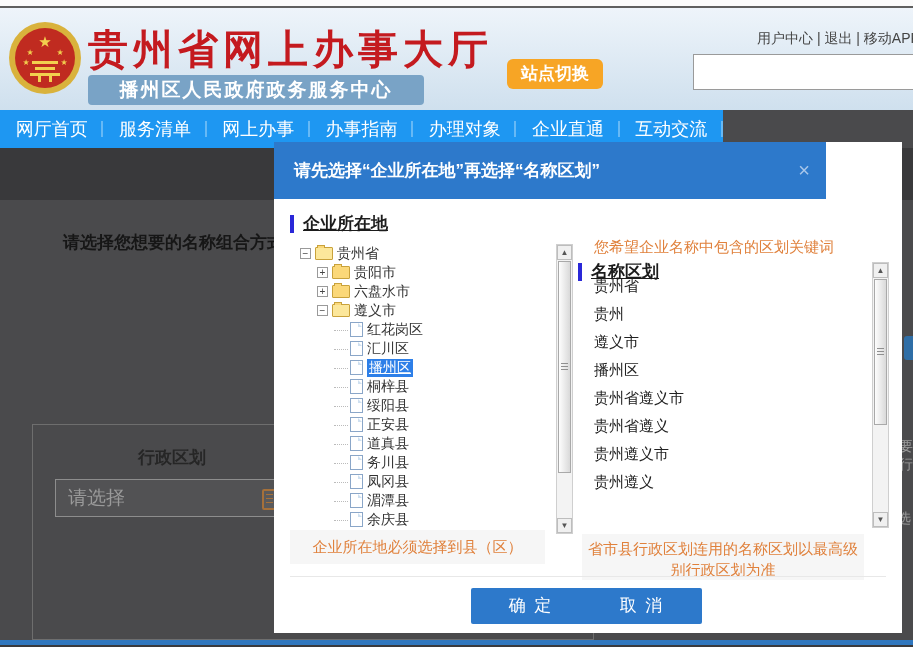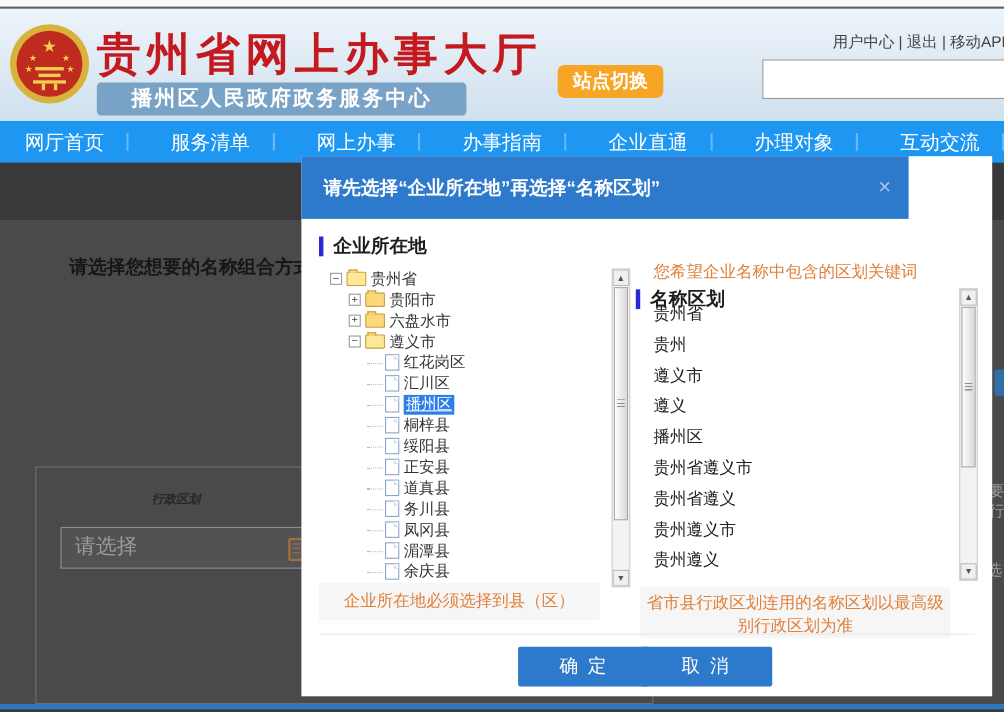--- a/index.html
+++ b/index.html
@@ -16,49 +16,49 @@
   #sub-banner{position:absolute;left:88px;top:67px;width:336px;height:30px;line-height:30px;
               background:#79a3c6;border-radius:4px;color:#fff;font-weight:bold;font-size:19px;
               text-align:center;letter-spacing:2px;}
   #site-switch{position:absolute;left:507px;top:51px;height:30px;line-height:30px;padding:0 14px;
                background:#f7a525;border-radius:6px;color:#fff;font-weight:bold;font-size:17px;cursor:pointer;}
   #user-links{position:absolute;left:757px;top:22px;width:220px;color:#444;font-size:14px;white-space:nowrap;}
   #search-box{position:absolute;left:693px;top:46px;width:240px;height:32px;background:#fff;
               border:1px solid #9a9a9a;}
 
   
-  #navbar{position:absolute;left:0;top:110px;width:913px;height:38px;background:#1e97f2;display:flex;justify-content:space-between;}
+  #navbar{position:absolute;left:0;top:110px;width:723px;height:38px;background:#1e97f2;display:flex;}
   .nav-item{position:relative;width:117px;line-height:38px;text-align:center;color:#fff;font-size:18px;
             white-space:nowrap;overflow:hidden;cursor:pointer;}
   .nav-item::after{content:"";position:absolute;right:0;top:11px;width:2px;height:16px;background:#66b9f6;}
 
   
   #band-dark{position:absolute;left:0;top:148px;width:913px;height:52px;background:#39393b;}
   #bottom-strip{position:absolute;left:0;top:640px;width:913px;height:5px;background:#3077be;}
   #bottom-edge{position:absolute;left:0;top:645px;width:913px;height:2px;background:#3a3a3c;}
   #bg-prompt{position:absolute;left:63px;top:231px;font-size:17px;font-weight:bold;color:#161616;white-space:nowrap;}
   #bg-panel{position:absolute;left:32px;top:424px;width:560px;height:214px;border:1px solid #6e6e6e;}
-  #bg-field-label{position:absolute;left:138px;top:446px;font-size:11px;font-weight:bold;color:#262626;font-style:italic;}
+  #bg-field-label{position:absolute;left:138px;top:446px;font-size:17px;font-weight:bold;color:#262626;}
   #bg-input{position:absolute;left:55px;top:479px;width:224px;height:36px;background:#525254;border:1px solid #8d8d8d;}
   #bg-input-placeholder{position:absolute;left:12px;top:0;line-height:36px;font-size:19px;color:#9a9a9a;}
   #bg-input-icon{position:absolute;left:206px;top:9px;width:14px;height:17px;border:2px solid #a5703a;border-radius:2px;background:#5a5a5c;}
   #bg-input-icon::before{content:"";position:absolute;left:2px;top:3px;width:7px;height:1px;background:#a5703a;box-shadow:0 4px 0 #a5703a,0 8px 0 #a5703a;}
   .edge-frag{position:absolute;color:#9c9c9c;font-size:14px;}
   #edge-blue-frag{position:absolute;left:904px;top:336px;width:9px;height:24px;background:#2f6ea6;border-radius:3px 0 0 3px;}
   #watermark{position:absolute;left:748px;top:586px;display:flex;align-items:center;opacity:.8;}
   #watermark-text{color:#ececec;font-size:23px;letter-spacing:2px;margin-left:6px;
                   text-shadow:0 0 1px #2a2a2a;}
 
   
   #modal{position:absolute;left:274px;top:142px;width:628px;height:491px;background:#fff;}
   #modal-header{position:absolute;left:0;top:0;width:552px;height:57px;background:#2d79cb;}
   #modal-title{position:absolute;left:20px;top:0;line-height:57px;color:#fff;font-size:17px;font-weight:bold;white-space:nowrap;}
   #modal-close{position:absolute;right:16px;top:0;line-height:57px;color:#a9c7ea;font-size:20px;cursor:pointer;}
 
-  .section-title{position:absolute;display:flex;align-items:center;font-size:17px;font-weight:bold;color:#1c1c1c;}
+  .section-title{position:absolute;display:flex;align-items:center;font-size:17px;font-weight:bold;color:#1c1c1c;text-decoration:underline;}
   .section-bar{width:4px;height:18px;background:#2a28d8;margin-right:9px;}
   #left-section-title{left:16px;top:70px;}
   #right-section-title{left:304px;top:70px;margin-top:48px;}
 
   
   #tree{position:absolute;left:20px;top:102px;width:260px;height:290px;overflow:hidden;}
   .tree-row{display:flex;align-items:center;height:19px;font-size:14px;color:#333;white-space:nowrap;cursor:pointer;}
   .exp{flex:none;width:11px;height:11px;border:1px solid #9a9a9a;background:#fff;font-size:10px;line-height:9px;
        text-align:center;color:#444;margin-right:3px;box-sizing:border-box;}
   .spc{flex:none;width:14px;height:1px;border-bottom:1px dotted #bbb;margin-right:0;}
@@ -128,22 +128,22 @@
     <div id="sub-banner">播州区人民政府政务服务中心</div>
     <div id="user-links">用户中心  |  退出  |  移动APP</div>
     <input id="search-box" value="" style="">
   </div>
 
   <div id="navbar">
       <div class="nav-item">网厅首页</div>
       <div class="nav-item">服务清单</div>
       <div class="nav-item">网上办事</div>
       <div class="nav-item">办事指南</div>
+      <div class="nav-item">办理对象</div>
       <div class="nav-item">企业直通</div>
-      <div class="nav-item">办理对象</div>
       <div class="nav-item">互动交流</div>
     </div>
 
   <div id="band-dark"></div>
   <div id="bg-prompt">请选择您想要的名称组合方式</div>
   <div id="bg-panel"></div>
   <div id="bg-field-label">行政区划</div>
   <div id="bg-input">
     <span id="bg-input-placeholder">请选择</span>
     <span id="bg-input-icon"></span>
@@ -271,21 +271,20 @@
       <span class="section-bar"></span>
       <span>名称区划</span>
     </div>
 
     <div id="right-hint">您希望企业名称中包含的区划关键词</div>
 
     <div id="keyword-list">
         <div class="keyword-item">贵州省</div>
         <div class="keyword-item">贵州</div>
         <div class="keyword-item">遵义市</div>
-        <div class="keyword-item">遵义</div>
         <div class="keyword-item">播州区</div>
         <div class="keyword-item">贵州省遵义市</div>
         <div class="keyword-item">贵州省遵义</div>
         <div class="keyword-item">贵州遵义市</div>
         <div class="keyword-item">贵州遵义</div>
       </div>
 
     <div class="scrollbar" id="list-scrollbar">
       <div class="sb-btn up">▲</div>
       <div class="sb-thumb"></div>

